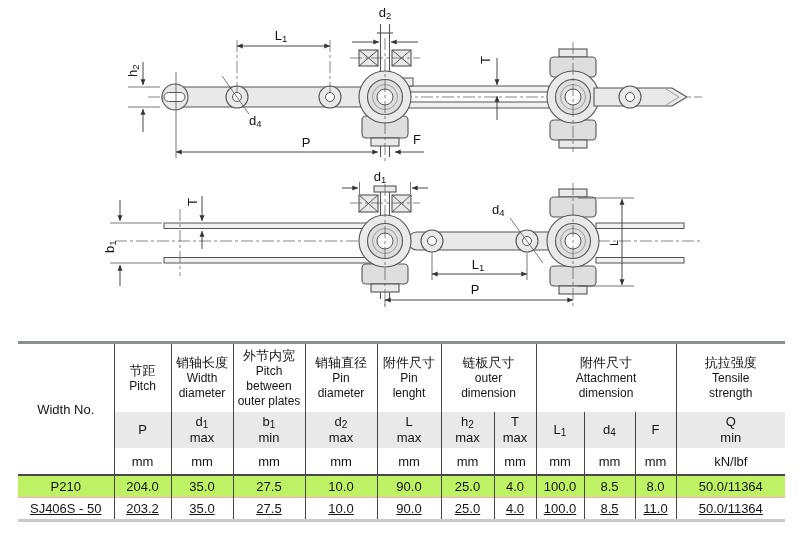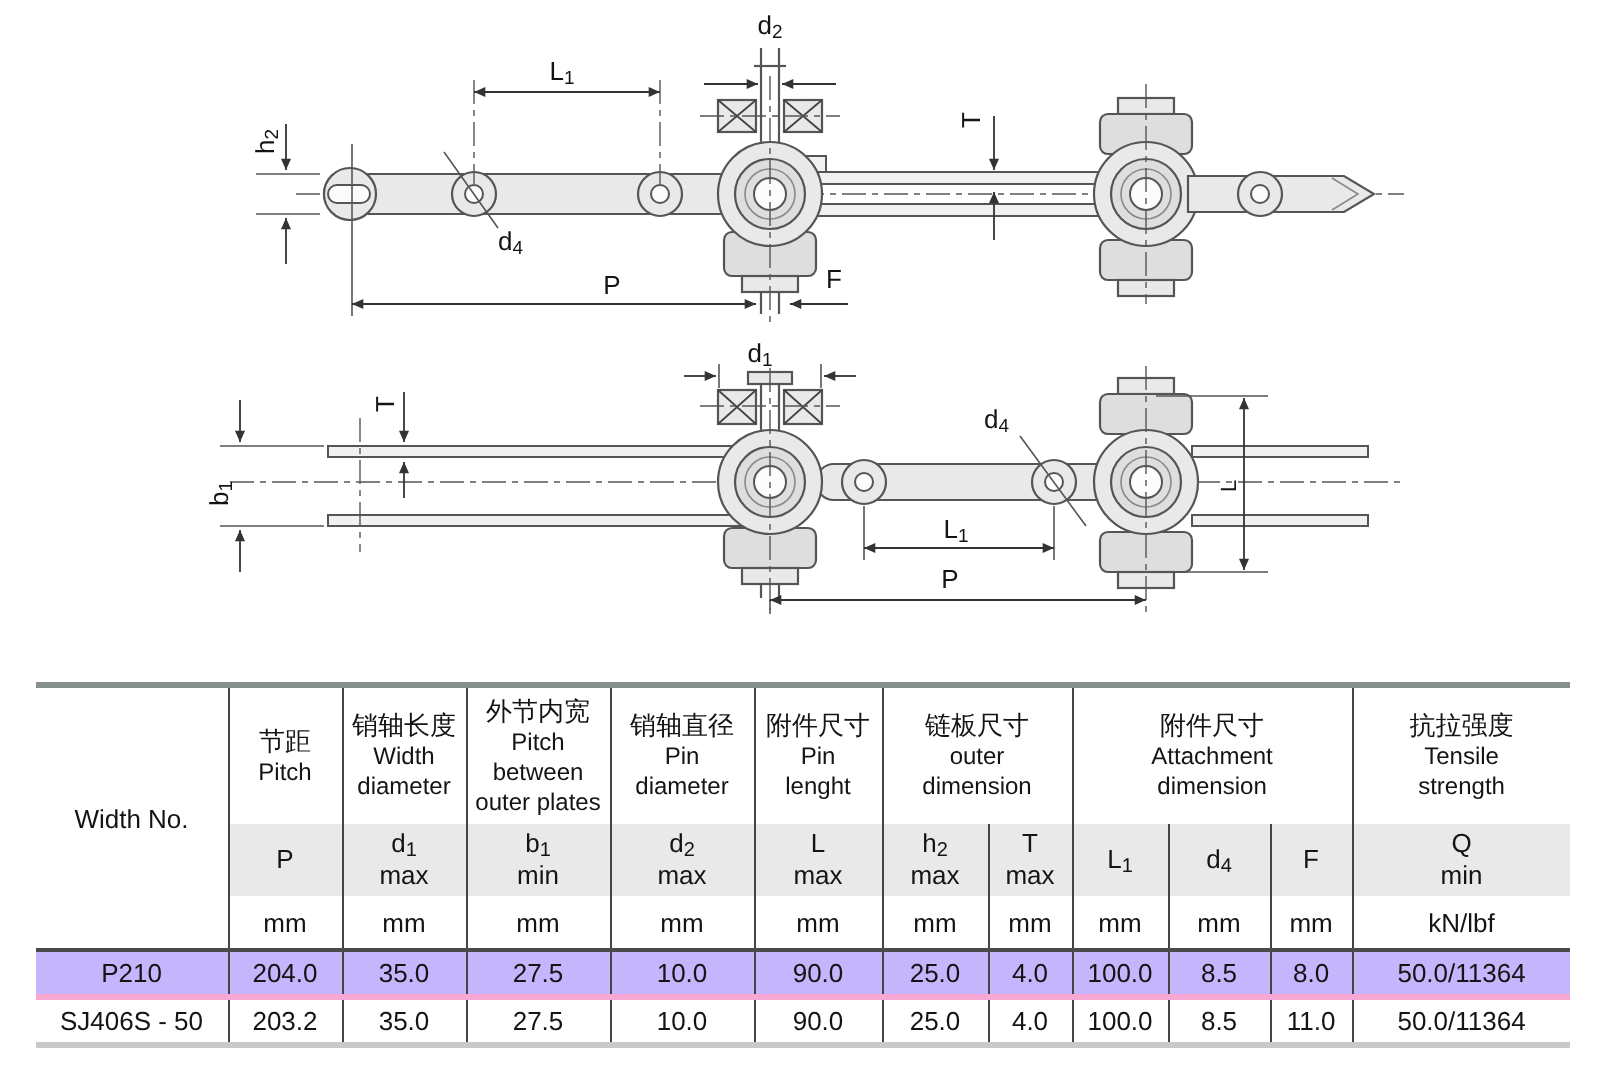--- a/index.html
+++ b/index.html
@@ -24,22 +24,22 @@
   
   #tablewrap{position:absolute;left:18px;top:341px;width:767px;}
   .topline{height:3px;background:#87918b;}
   .botline{height:3px;background:#c9c9c9;}
   table{border-collapse:collapse;table-layout:fixed;width:767px;font-size:13px;text-align:center;color:#141414;}
   td,th{padding:0;font-weight:normal;vertical-align:middle;overflow:hidden;}
   .bl{border-left:1px solid #454545;}
   .hrow td, .hrow th{height:68px;}
   .subrow td{height:36px;background:#e9e9e9;}
   .unitrow td{height:26px;margin-left:20px;}
-  .r1 td{height:21px;background:#c4b5fd;border-top:2px solid #4a4a4a;}
-  .r2 td{height:21px;border-top:3px solid #f9a8d4;}
+  .r1 td{height:21px;background:#bef264;border-top:2px solid #4a4a4a;}
+  .r2 td{height:21px;border-top:1px solid #f9a8d4;text-decoration:underline;}
   .zh{font-size:13px;line-height:16px;}
   .en{font-size:12px;line-height:15px;white-space:nowrap;}
   .sym{line-height:16px;}
   .qual{line-height:16px;}
   .qual:empty{display:none;}
   sub.tsub{font-size:10px;vertical-align:-2px;line-height:0;}
 </style>
 </head>
 <body>
 

